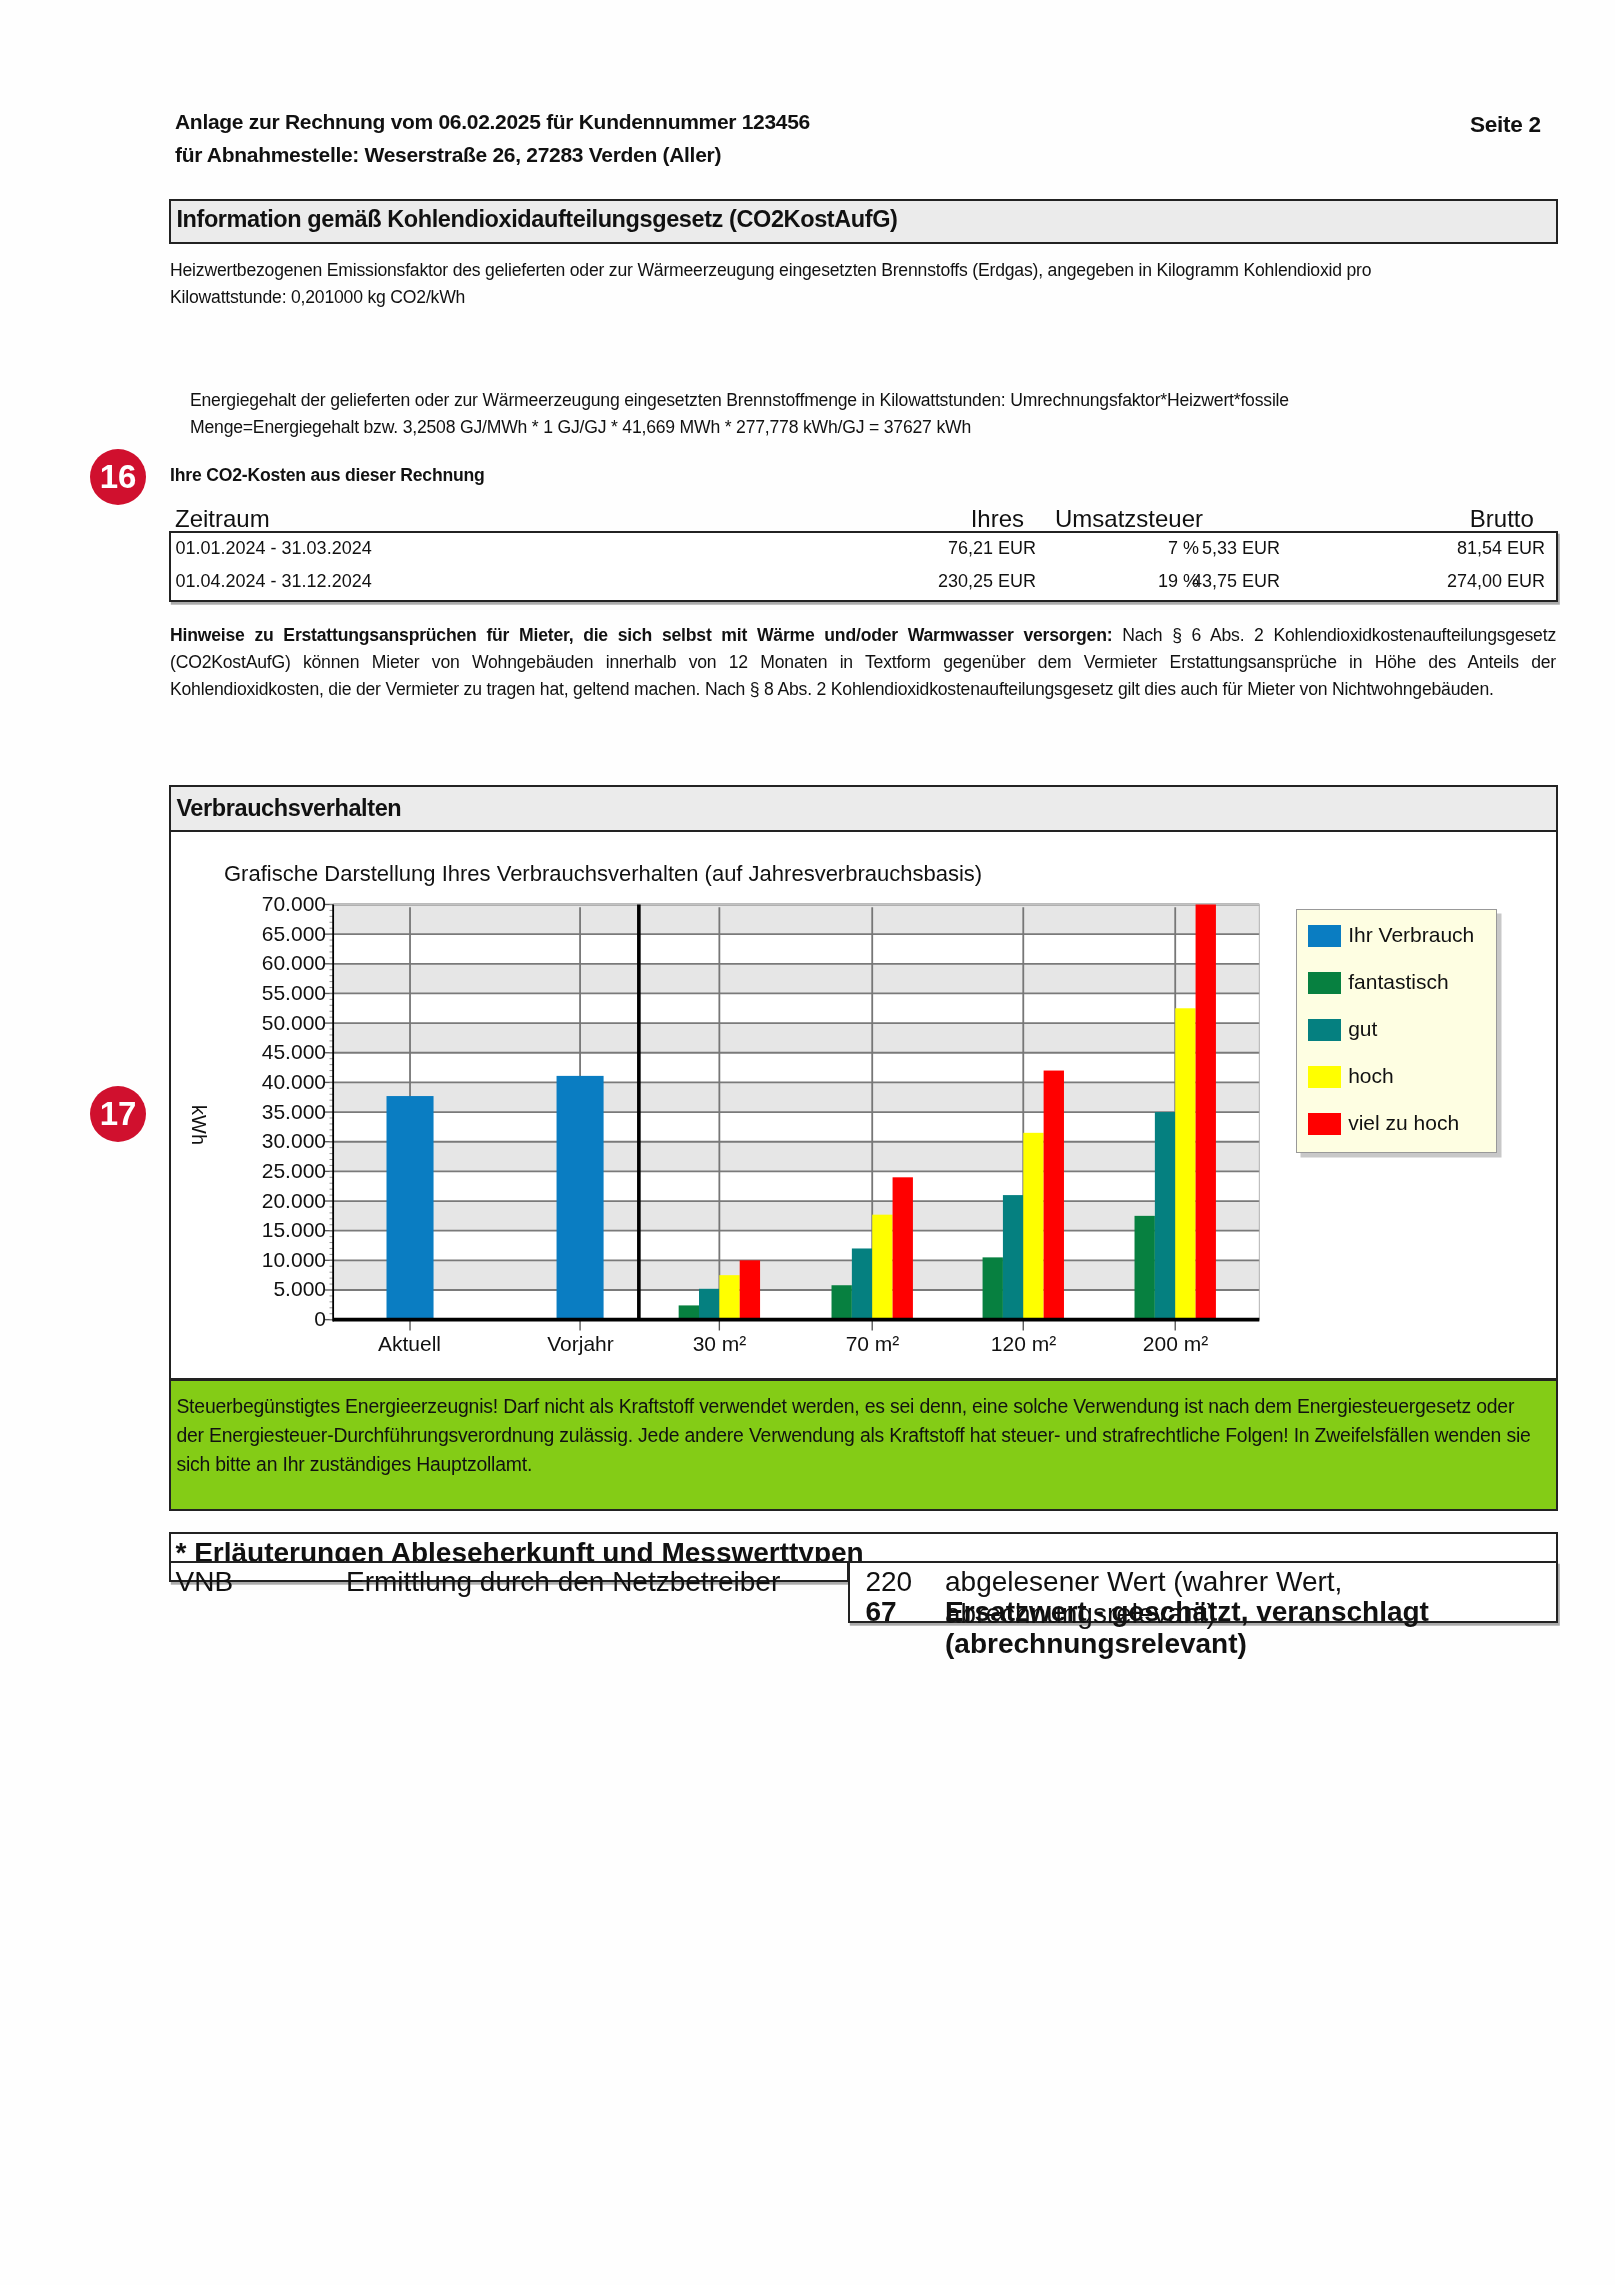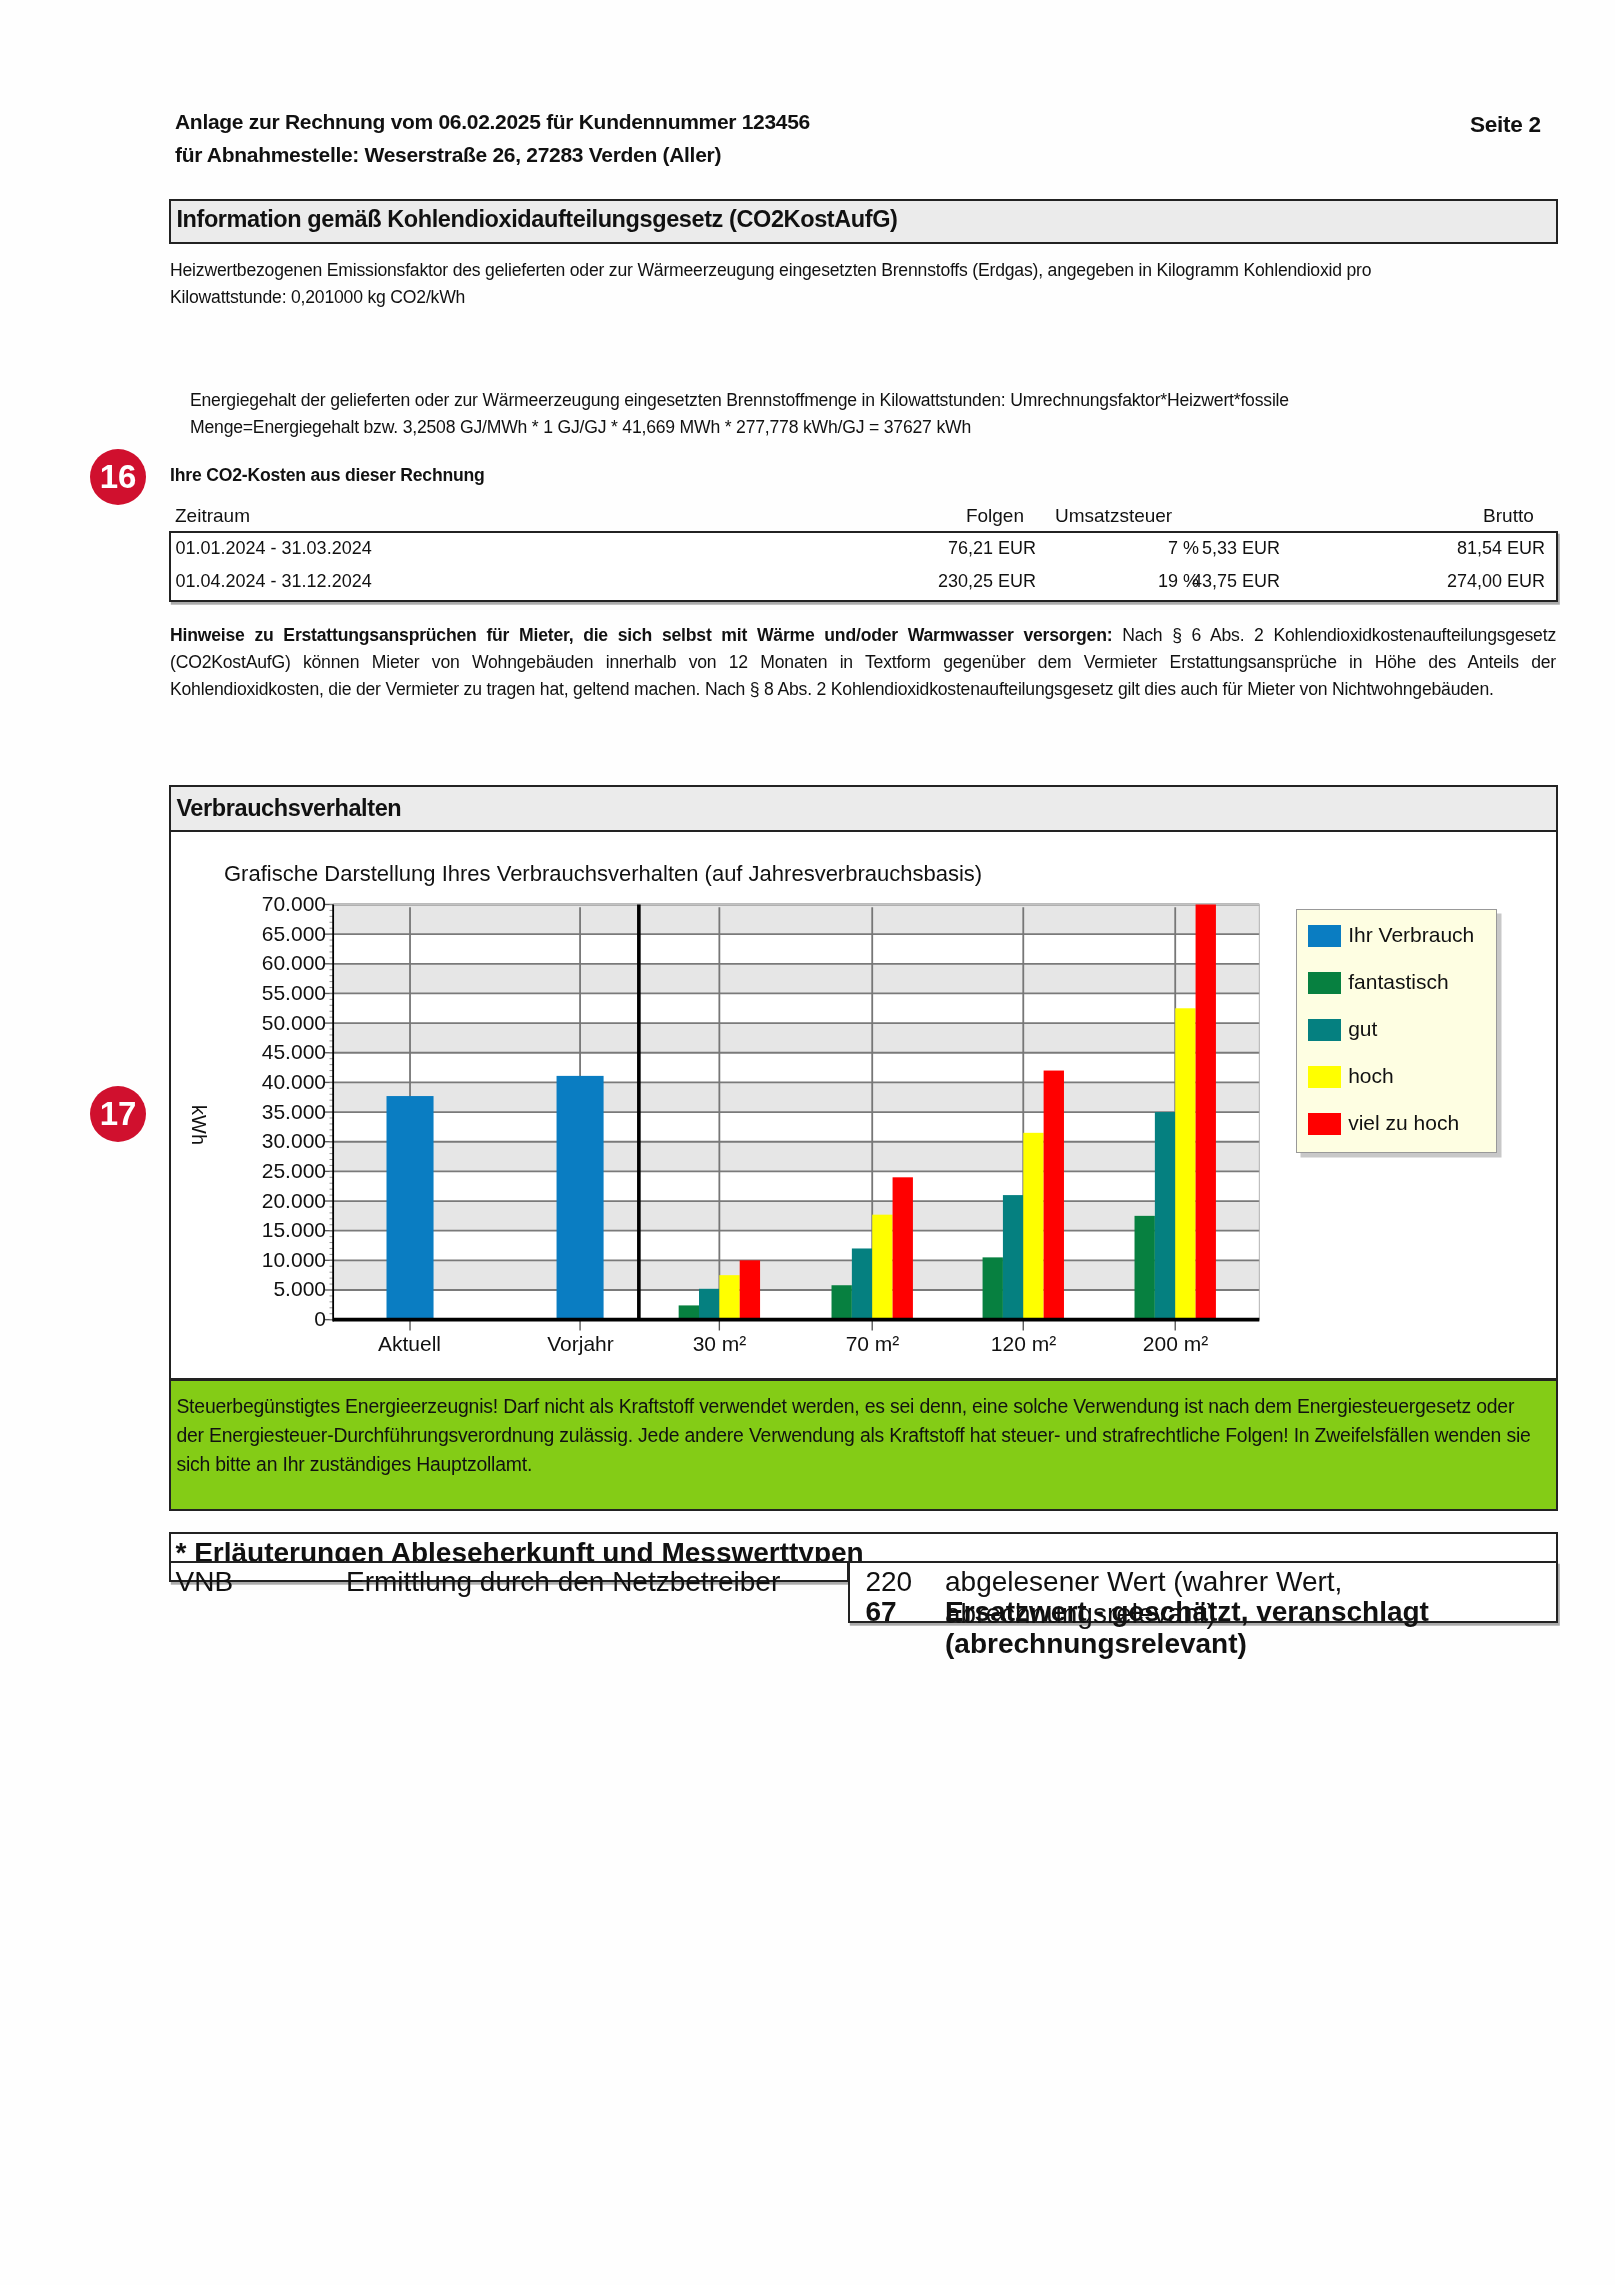--- a/index.html
+++ b/index.html
@@ -4,21 +4,21 @@
 <style>
   html, body { margin: 0; padding: 0; background: #fefefe; }
   body { width: 1616px; height: 2285px; position: relative; font-family: "Liberation Sans", sans-serif; color: #111; overflow: hidden; }
   .abs { position: absolute; }
   .hdr-line { font-family: "Liberation Sans", sans-serif; font-weight: bold; font-size: 21px; letter-spacing: -0.3px; }
   .sec-box { position: absolute; border: 2.7px solid #222; background: #ebebeb; box-sizing: border-box; }
   .sec-title { font-family: "Liberation Sans", sans-serif; font-weight: bold; font-size: 23.5px; padding: 5.4px 0 0 5.4px; letter-spacing: -0.4px; }
   .para { font-family: "Liberation Sans", sans-serif; font-size: 17.6px; line-height: 27px; letter-spacing: -0.2px; }
   .bold { font-weight: bold; }
   .badge { position: absolute; width: 56px; height: 56px; border-radius: 50%; background: #d0102e; color: #fff; font-family: "Liberation Sans", sans-serif; font-weight: bold; font-size: 33px; line-height: 56px; text-align: center; }
-  .co2-table-head { position: absolute; font-size: 19px; font-family: "Liberation Sans", sans-serif; }
+  .co2-table-head { position: absolute; font-size: 24px; font-family: "Liberation Sans", sans-serif; }
   .co2-table { position: absolute; border: 2.7px solid #222; box-sizing: border-box; background: #fff; box-shadow: 1.8px 2.7px 0 #aaa; }
   .co2-row { position: absolute; left: 0; right: 0; height: 33px; font-size: 18px; font-family: "Liberation Sans", sans-serif; }
   .cell { position: absolute; top: 5.4px; white-space: nowrap; }
   .r { text-align: right; }
   .vb-box { position: absolute; border: 2.7px solid #222; box-sizing: border-box; background: #fff; }
   .vb-head { position: absolute; left: 0; right: 0; top: 0; height: 43px; background: #ebebeb; border-bottom: 2.7px solid #222; }
   .chart-title { position: absolute; font-family: "Liberation Sans", sans-serif; font-size: 22px; }
   .tick-label { position: absolute; font-family: "Liberation Sans", sans-serif; font-size: 21px; text-align: right; width: 100px; }
   .xlab { position: absolute; font-family: "Liberation Sans", sans-serif; font-size: 21px; text-align: center; width: 127px; }
   .legend { position: absolute; background: #fefee2; border: 1.8px solid #999; box-shadow: 4.5px 4.5px 0 #c8c8c8; }
@@ -47,21 +47,21 @@
 <div class="abs para" style="left:170px; top:387px; width:1393px;margin-left:20px;">
   <div>Energiegehalt der gelieferten oder zur Wärmeerzeugung eingesetzten Brennstoffmenge in Kilowattstunden: Umrechnungsfaktor*Heizwert*fossile</div>
   <div>Menge=Energiegehalt bzw. 3,2508 GJ/MWh * 1 GJ/GJ * 41,669 MWh * 277,778 kWh/GJ = 37627 kWh</div>
 </div>
 
 <div class="badge" style="left:90px; top:449px;">16</div>
 <div class="abs para bold" style="left:170px; top:462px;">Ihre CO2-Kosten aus dieser Rechnung</div>
 
 <div class="co2-table-head" style="left:175px; top:505px; width:1366px; height:27px;">
   <span class="cell" style="left:0; top:0;">Zeitraum</span>
-  <span class="cell r" style="right:517px; top:0;">Folgen</span>
+  <span class="cell r" style="right:517px; top:0;">Ihres</span>
   <span class="cell" style="left:880px; top:0;">Umsatzsteuer</span>
   <span class="cell r" style="right:7.2px; top:0;">Brutto</span>
 </div>
 <div class="co2-table" style="left:169px; top:531px; width:1389px; height:71px;">
   <div class="co2-row" style="top:0;">
     <span class="cell" style="left:4.5px;">01.01.2024 - 31.03.2024</span>
     <span class="cell r" style="right:520px;">76,21 EUR</span>
     <span class="cell r" style="right:357px;">7 %</span>
     <span class="cell r" style="right:276px;">5,33 EUR</span>
     <span class="cell r" style="right:11px;">81,54 EUR</span>

